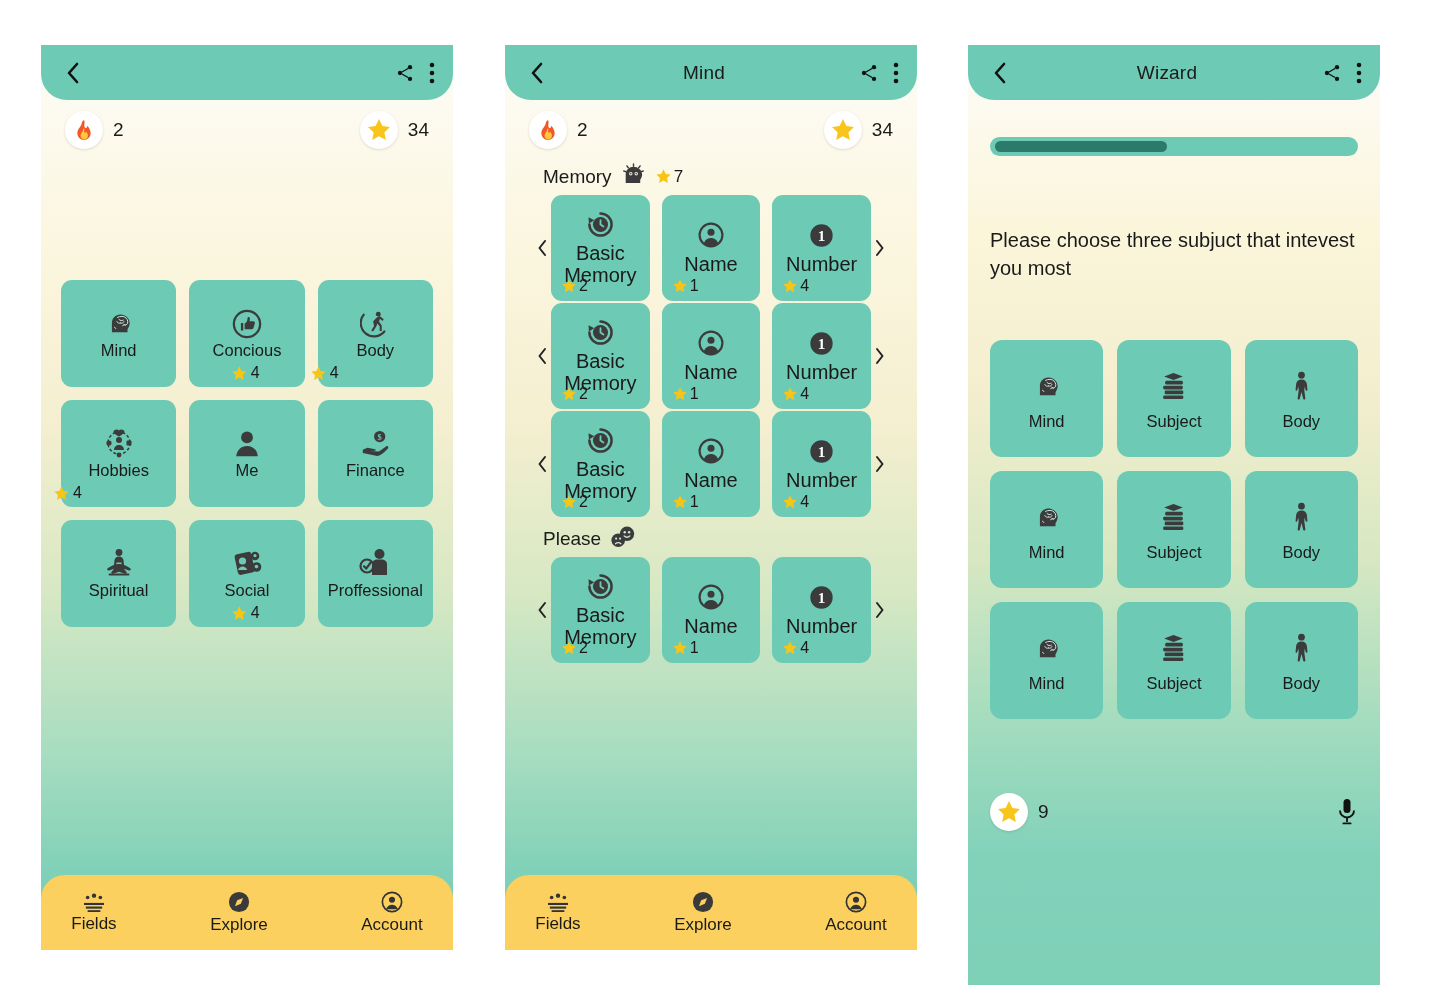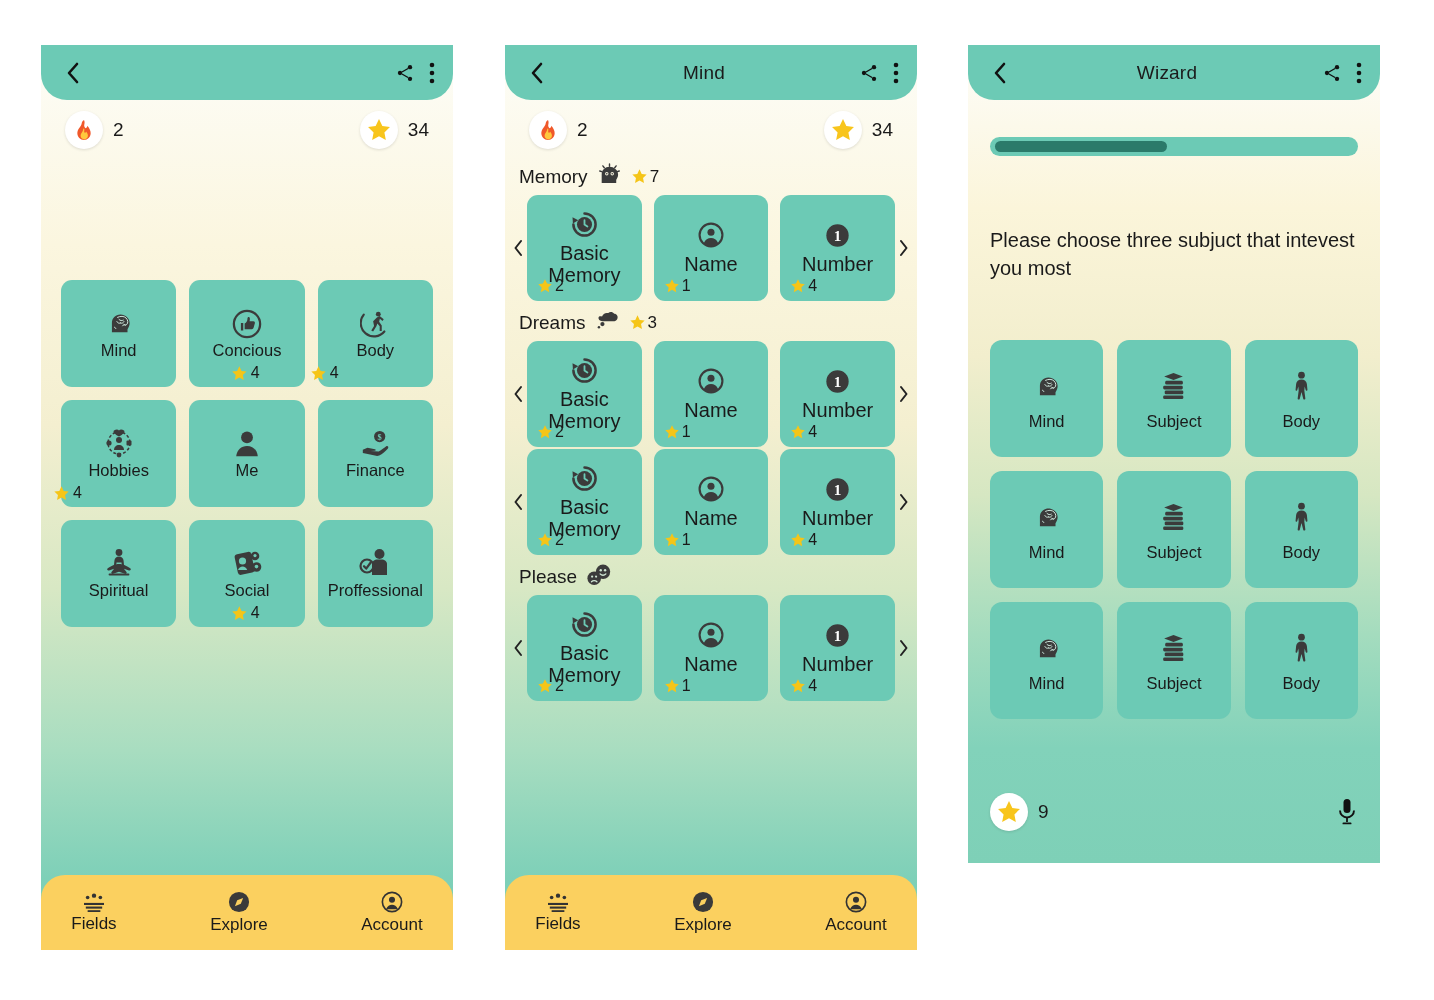--- a/index.html
+++ b/index.html
@@ -11,21 +11,21 @@
   }
   .stage { position:relative; width:1434px; height:1000px; }
 
   
   .phone {
     position:absolute; top:45px; width:412px; height:905px;
     overflow:hidden;
   }
   #phone1 { left:41px; }
   #phone2 { left:505px; }
-  #phone3 { left:968px; height:818px; }
+  #phone3 { left:968px; height:940px; }
 
   .screen-bg {
     position:absolute; inset:0;
     background:linear-gradient(180deg,#fdfdf8 0%, #fbf6df 22%, #f4efd0 42%, #d8e8c4 60%, #a8ddc0 78%, #7ed0b8 92%, #76cdb5 100%);
   }
   #phone3 .screen-bg {
     background:linear-gradient(180deg,#fdfdfa 0%, #fbf5da 20%, #f2eecd 38%, #d6e7c2 55%, #a4dcbe 72%, #82d2ba 86%, #7ed0b7 100%);
   }
 
   
@@ -84,21 +84,21 @@
   .bottomnav {
     position:absolute; bottom:0; left:0; right:0; height:75px;
     background:#fbd05f;
     border-top-left-radius:24px; border-top-right-radius:24px;
     display:flex; align-items:center; justify-content:space-around;gap:33px;
   }
   .navitem { display:flex; flex-direction:column; align-items:center; gap:2px; cursor:pointer; }
   .navitem .nlabel { font-size:17px; color:#1a1a1a; }
 
   
-  .sections { position:absolute; top:112px; left:0; right:0; bottom:78px; padding:0 4px; }
+  .sections { position:absolute; top:112px; left:0; right:0; bottom:78px; padding:0 28px; }
   .section { margin-bottom:2px; }
   .sechead {
     display:flex; align-items:center; gap:9px;
     padding:7px 0 6px 10px; height:38px;
   }
   .sechead .stitle { font-size:19px; color:#1a1a1a; }
   .sechead .sstar { display:flex; align-items:center; gap:2px; font-size:17px; color:#1a1a1a; }
   .carousel { display:flex; align-items:center; gap:0; }
   .carousel .arrow {
     width:18px; flex:0 0 18px; display:flex; align-items:center; justify-content:center;
@@ -467,34 +467,20 @@
               </div>
             </div>
             <span class="arrow">
               <svg width="10" height="18" viewBox="0 0 10 18">
                 <path d="M2 2 L7.5 9 L2 16" stroke="#222" stroke-width="2" fill="none" stroke-linecap="round" stroke-linejoin="round"></path>
               </svg>
             </span>
           </div>
         </div>
         <div class="section">
-          <div class="sechead">
-            <span class="stitle">Dreams</span>
-            <span><svg width="25" height="23" viewBox="0 0 32 26">
-                <path d="M9 8c1-3.5 4.5-5.5 8-4.5 2-2 6-1.5 7.5 1 3.5 0 5.5 3.5 4 6.5-.8 1.8-3 3-5 3H9.5C6 14 4 11.5 4.5 9.3 4.9 7.4 6.8 7 9 8z" fill="#3b3b3b"></path>
-                <circle cx="9.5" cy="17.5" r="2.7" fill="#3b3b3b"></circle>
-                <circle cx="5" cy="21.5" r="1.6" fill="#3b3b3b"></circle>
-              </svg></span>
-            <span class="sstar">
-              <svg width="17" height="17" viewBox="0 0 24 24">
-                <path d="M12 1.8l3.1 6.6 7 .9-5.1 4.9 1.3 7.1-6.3-3.5-6.3 3.5 1.3-7.1L1.9 9.3l7-.9z" fill="#f5c518"></path>
-              </svg>
-              <span>3</span>
-            </span>
-          </div>
           <div class="carousel">
             <span class="arrow">
               <svg width="10" height="18" viewBox="0 0 10 18">
                 <path d="M8 2 L2.5 9 L8 16" stroke="#222" stroke-width="2" fill="none" stroke-linecap="round" stroke-linejoin="round"></path>
               </svg>
             </span>
             <div class="cards">
               <div class="card">
                 <span class="cico">
                   <svg width="27" height="27" viewBox="0 0 28 28">

